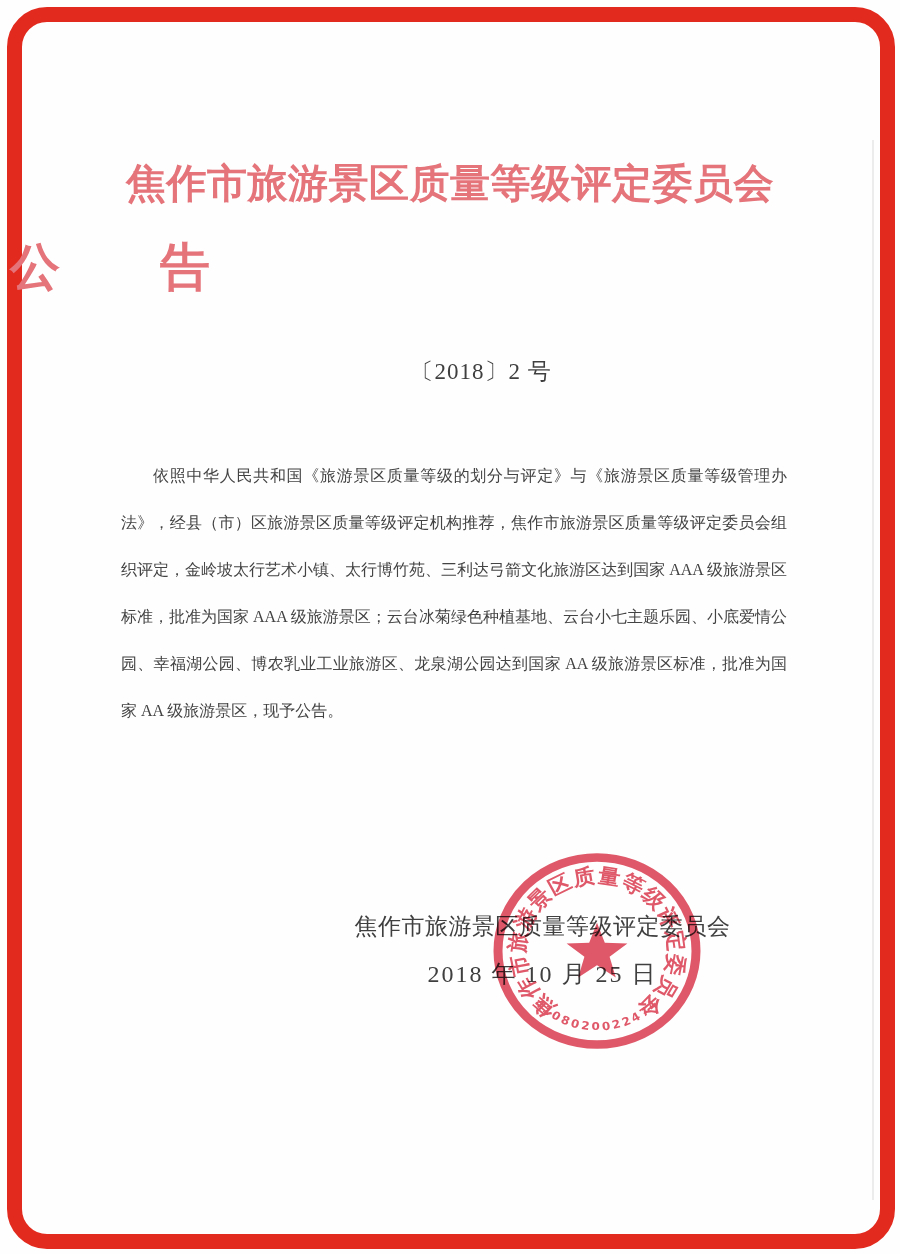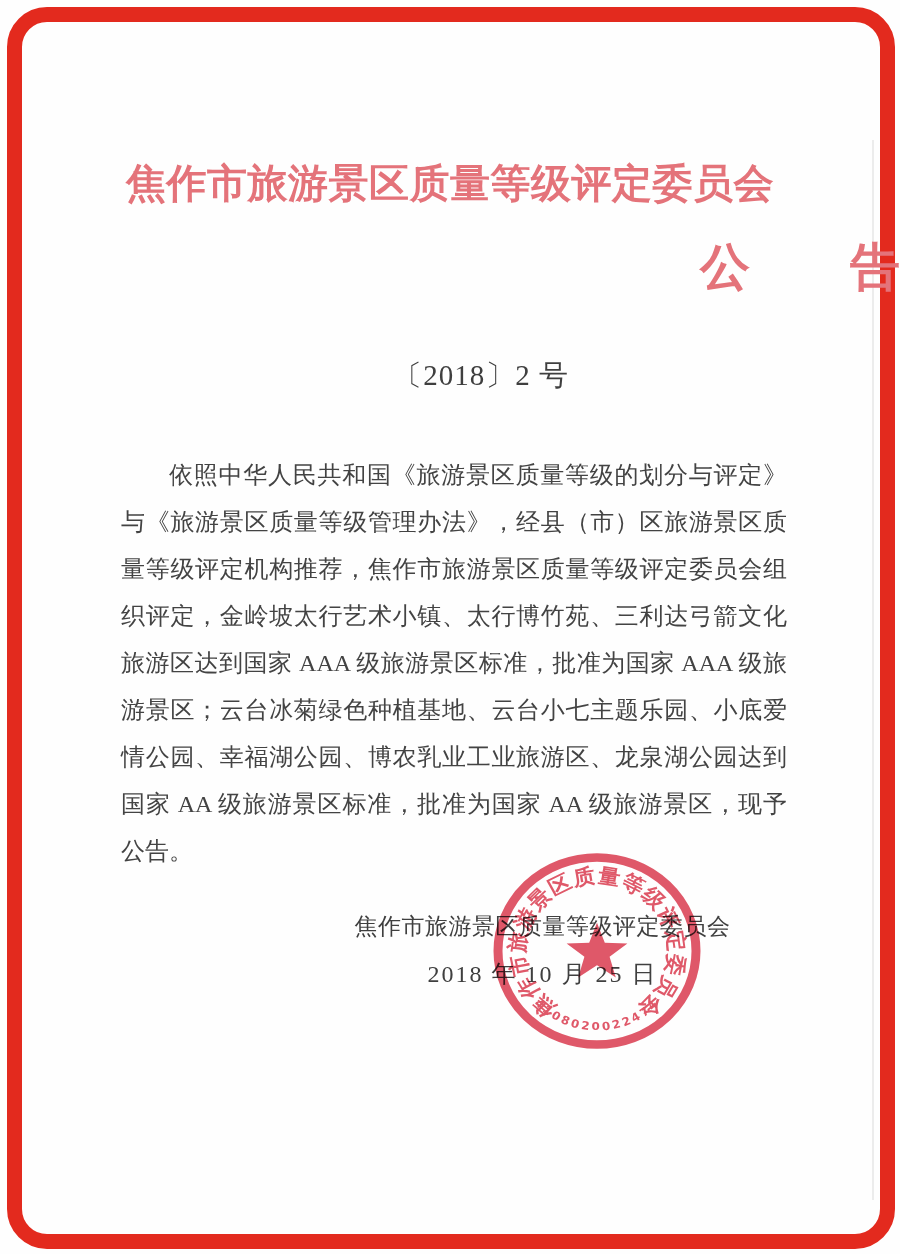--- a/index.html
+++ b/index.html
@@ -31,42 +31,42 @@
     text-align: center;
     font-size: 40px;
     font-weight: 700;
     color: #e4737a;
     letter-spacing: 0.5px;
   }
   .subtitle {
     position: absolute;
     left: 10px; right: 0; top: 234px;
     margin: 0;
-    text-align: right;
+    text-align: left;
     font-size: 50px;
     font-weight: 700;
     color: #e4737a;
     white-space: pre;
   }
   .doc-number {
     position: absolute;
     left: 0; right: 0; top: 356px;
     padding-left: 38px;
     text-align: center;
-    font-size: 29px;
+    font-size: 23px;
     color: #3f3f3f;
     letter-spacing: 1px;
     margin-left: 24px;
   }
   .body-text {
     position: absolute;
     left: 121px; top: 452px;
     width: 666px;
     margin: 0;
-    font-size: 24px;
+    font-size: 16px;
     line-height: 47px;
     color: #434343;
     text-align: justify;
     text-indent: 2em;
   }
   .sig-block {
     position: absolute;
     left: 295px; top: 912px;
     width: 495px;
     text-align: center;

